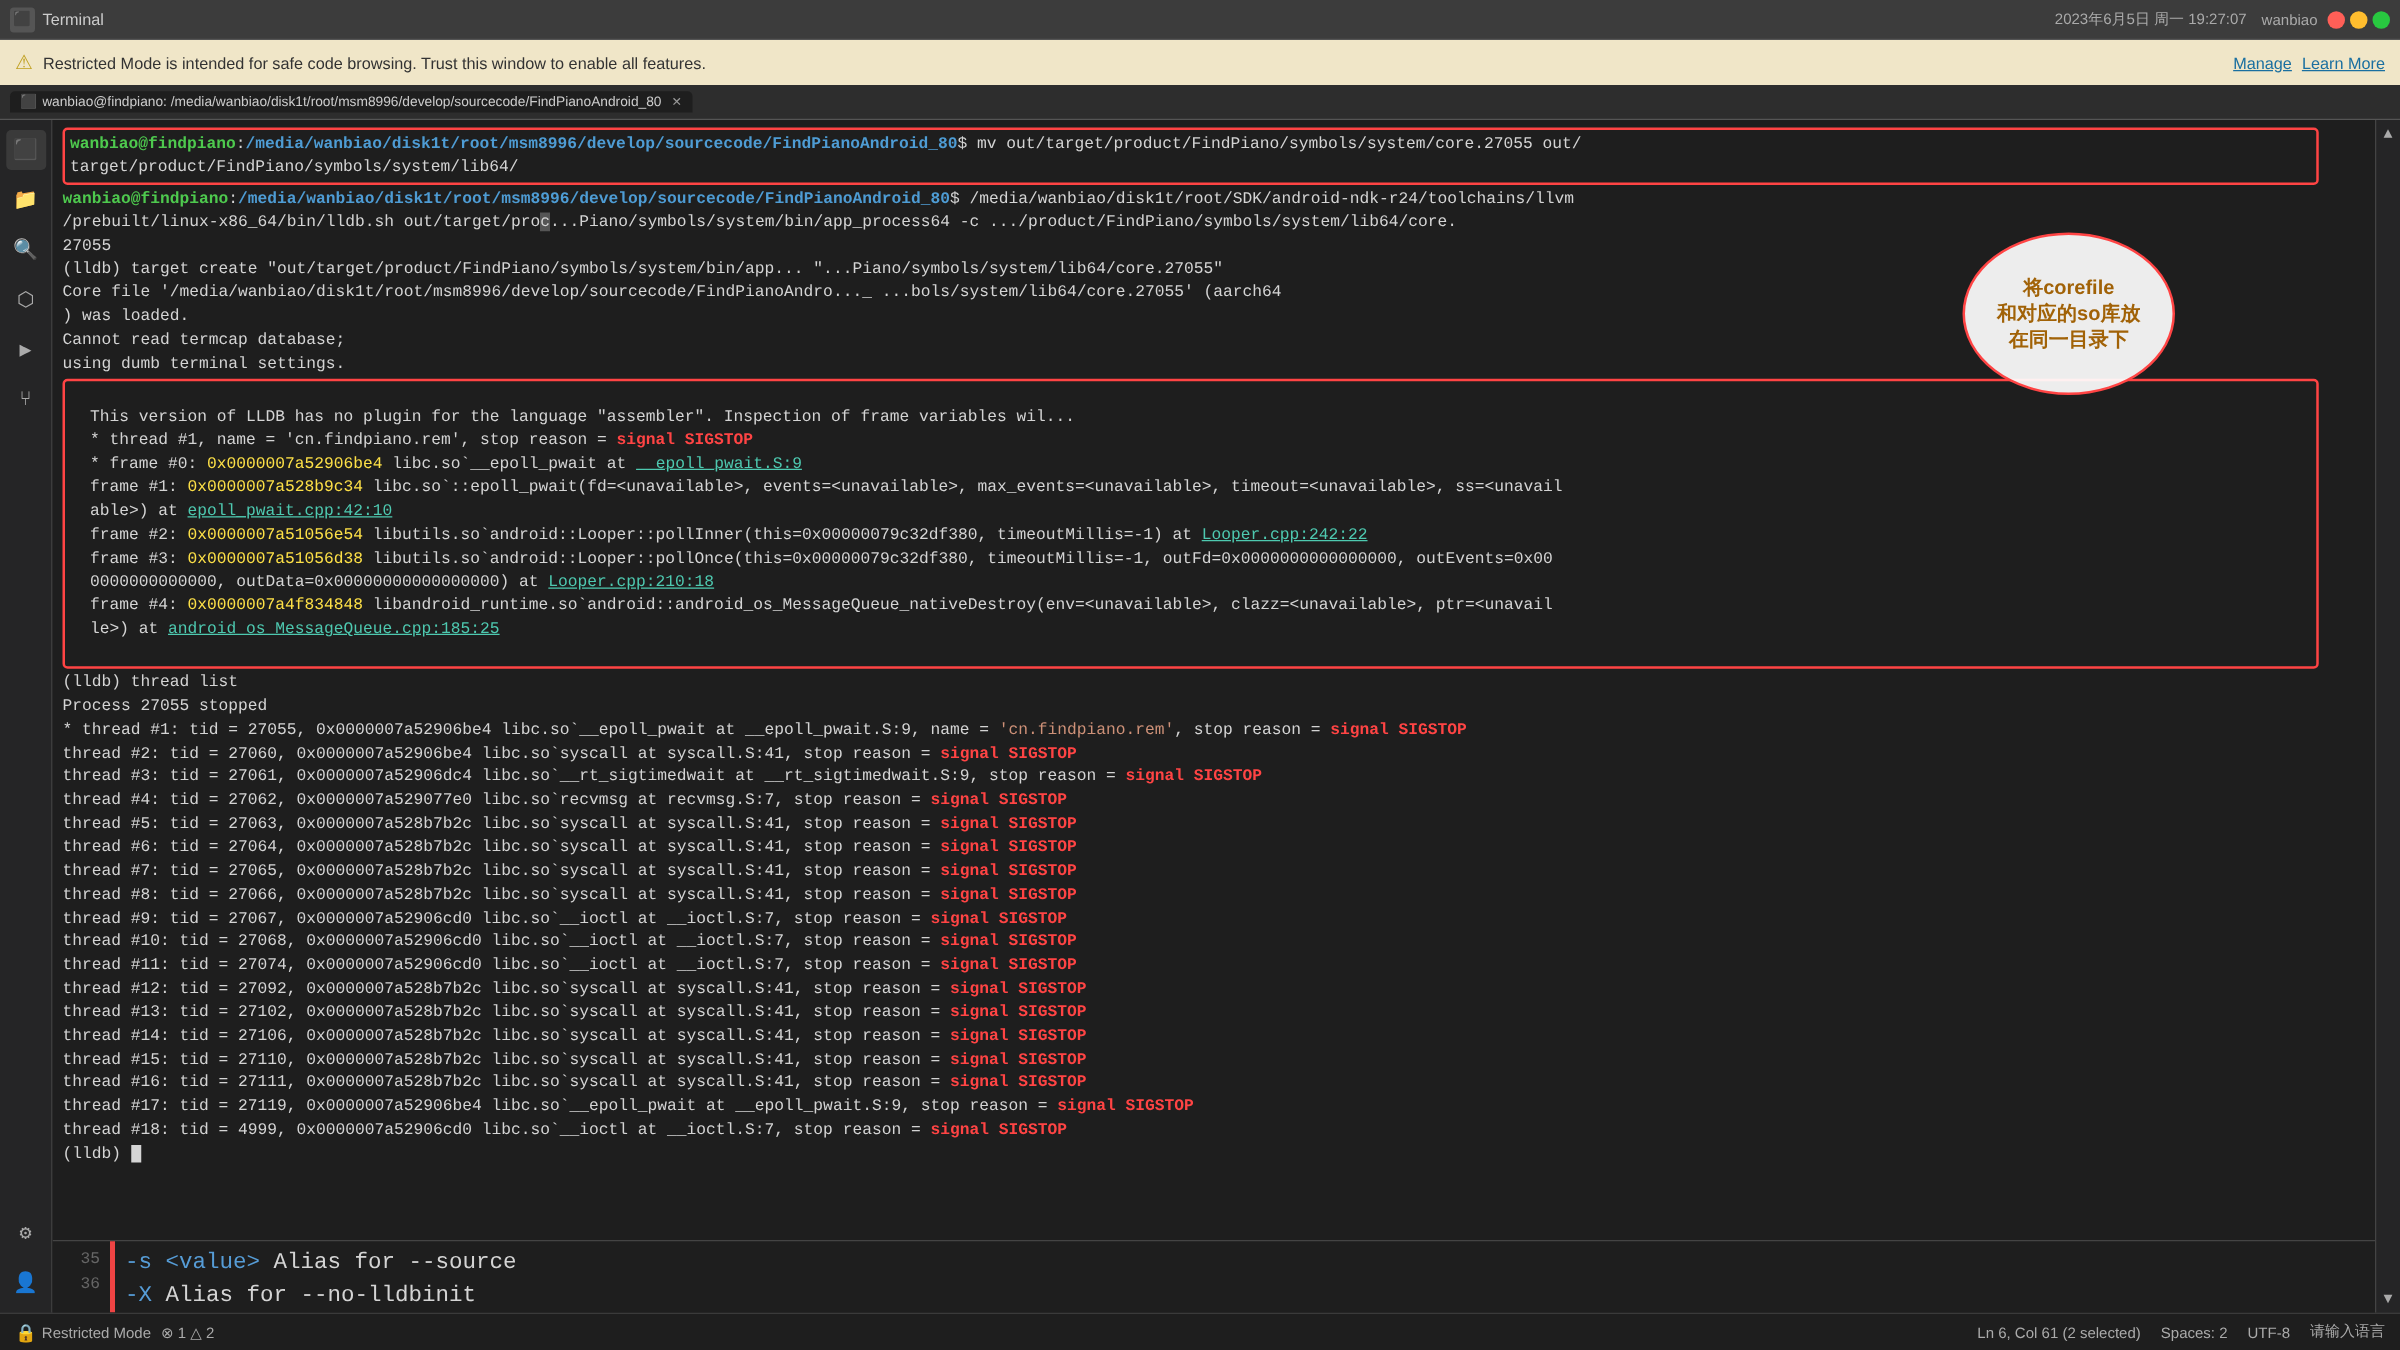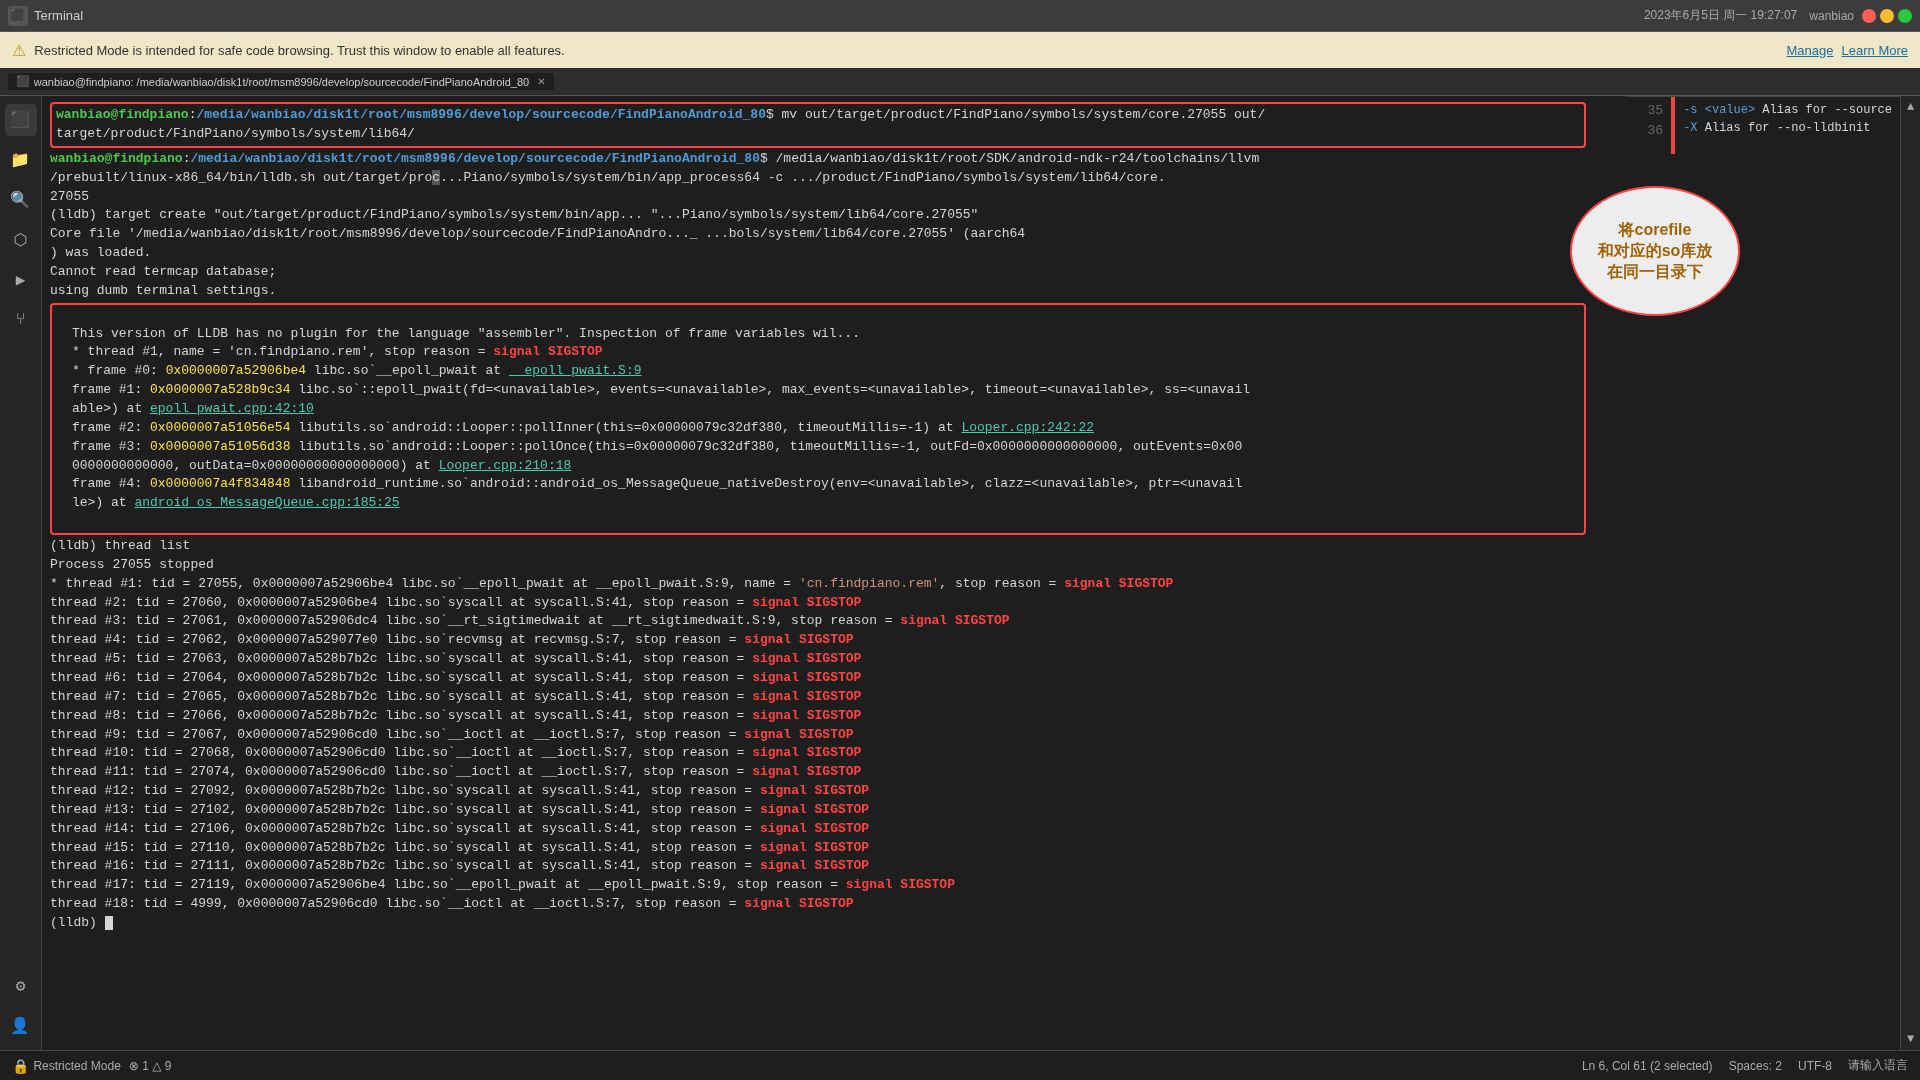--- a/index.html
+++ b/index.html
@@ -153,21 +153,21 @@
     }
     .sidebar-icon.active { background: #3a3a3a; color: #fff; }
 
     
     .terminal-area {
       flex: 1;
       background: #1e1e1e;
       overflow: hidden;
       position: relative;
       display: flex;
-      flex-direction: row;
+      flex-direction: column;
     }
 
     .terminal-content {
       flex: 1;
       padding: 4px 8px;
       font-family: 'Courier New', monospace;
       font-size: 13px;
       line-height: 1.4;
       color: #d4d4d4;
       overflow: hidden;
@@ -252,21 +252,21 @@
       color: #666;
       font-size: 13px;
       line-height: 1.5;
       font-family: 'Courier New', monospace;
       border-right: 4px solid #ef4444;
     }
     .mini-code {
       flex: 1;
       padding: 4px 8px;
       font-family: 'Courier New', monospace;
-      font-size: 12px;
+      font-size: 18px;
       line-height: 1.5;
       color: #d4d4d4;
     }
     .mini-code .kw { color: #569cd6; }
 
     .term-line {
       white-space: nowrap;
       overflow: hidden;
       line-height: 1.45;
     }
@@ -448,21 +448,21 @@
   </div>
 
 </div>
 
 <div class="status-bar">
   <div class="status-left">
     <div class="restricted-badge">
       <span class="status-icon">🔒</span>
       <span>Restricted Mode</span>
     </div>
-    <span>⊗ 1 △ 9</span>
+    <span>⊗ 1 △ 2</span>
   </div>
   <div class="status-right">
     <span>Ln 6, Col 61 (2 selected)</span>
     <span>Spaces: 2</span>
     <span>UTF-8</span>
     <span>请输入语言</span>
   </div>
 </div>
 
 </body></html>

